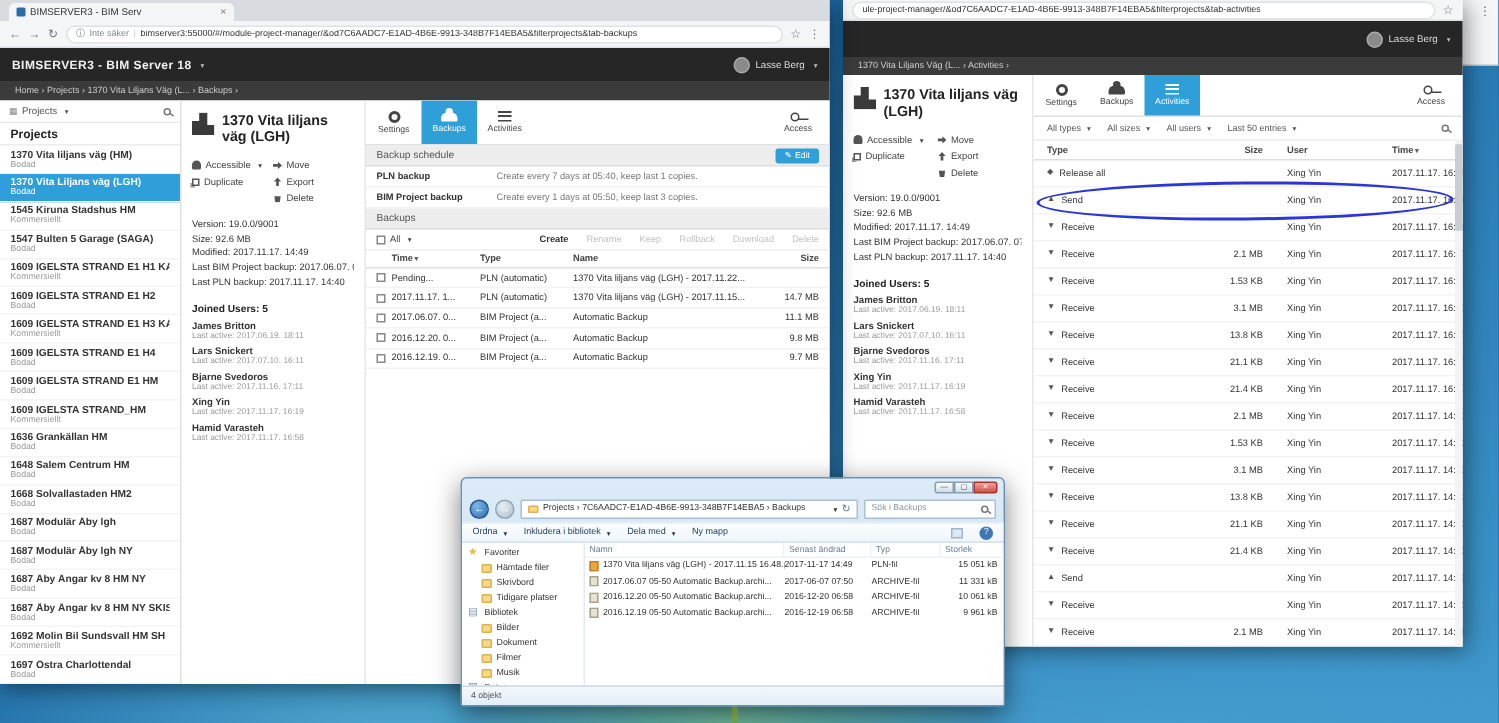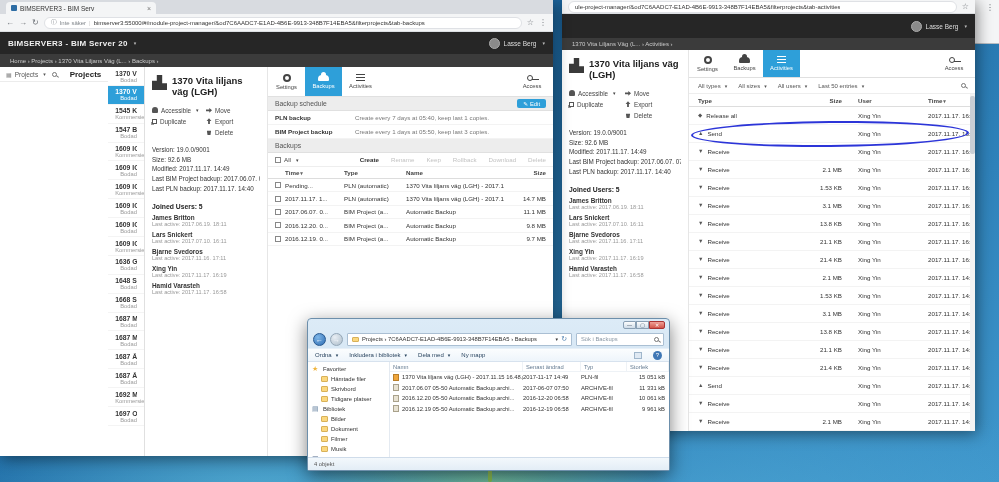--- a/index.html
+++ b/index.html
@@ -34,21 +34,21 @@
 .rwin .bimbar{height:24px;}
 .bim-logo{color:#f0f0f0;font-size:8px;font-weight:bold;letter-spacing:.3px;}
 .bimbar .caret{color:#bbb;}
 .avatar{width:11px;height:11px;border-radius:50%;background:#8a8a8a;border:1px solid #aaa;flex:0 0 auto;}
 .bim-user{color:#ddd;font-size:6.5px;}
 .crumbbar{height:13px;background:#3b3b3b;color:#ccc;font-size:6px;display:flex;align-items:center;padding:0 10px;gap:4px;white-space:nowrap;overflow:hidden;}
 .rwin .crumbbar{height:12px;}
 .bimbody{display:flex;height:389px;background:#fff;}
 .rwin .bimbody{height:381px;}
 
-.sidebar{width:145px;border-right:1px solid #e0e0e0;display:flex;overflow:hidden;text-align:right;}
+.sidebar{width:121px;border-right:1px solid #e0e0e0;display:flex;flex-direction:column;overflow:hidden;}
 .side-filter{height:15px;display:flex;align-items:center;gap:3px;padding:0 6px;font-size:6.5px;color:#555;border-bottom:1px solid #ececec;}
 .grid-ic{font-size:6px;color:#888;}
 .mag{width:5px;height:5px;border:1px solid #777;border-radius:50%;position:relative;flex:0 0 auto;}
 .mag::after{content:"";position:absolute;width:3px;height:1px;background:#777;right:-3px;bottom:-1px;transform:rotate(35deg);}
 .side-title{height:15px;display:flex;align-items:center;padding:0 7px;font-size:8px;font-weight:bold;color:#222;border-bottom:1px solid #ececec;}
 .plist{flex:1;overflow:hidden;}
 .pitem{height:18.9px;padding:2.5px 7px 0;border-bottom:1px solid #f4f4f4;}
 .pitem .pname{font-size:6.8px;font-weight:bold;color:#333;white-space:nowrap;overflow:hidden;}
 .pitem .ptype{font-size:5.8px;color:#999;}
 .pitem.sel{background:var(--accent);}
@@ -193,21 +193,21 @@
     <div class="urlfield">
       <span class="url-sec">ⓘ</span>
       <span class="url-sec">Inte säker</span>
       <span class="url-sep">|</span>
       <span class="url-text">bimserver3:55000/#/module-project-manager/&amp;od7C6AADC7-E1AD-4B6E-9913-348B7F14EBA5&amp;filterprojects&amp;tab-backups</span>
     </div>
     <span class="nav-ic">☆</span>
     <span class="nav-ic">⋮</span>
   </div>
   <div class="bimbar">
-    <span class="bim-logo">BIMSERVER3 - BIM Server 20</span>
+    <span class="bim-logo">BIMSERVER3 - BIM Server 18</span>
     <span class="caret">▾</span>
     <span class="spacer"></span>
     <span class="avatar"></span>
     <span class="bim-user">Lasse Berg</span>
     <span class="caret">▾</span>
   </div>
   <div class="crumbbar">
     <span>Home  ›  Projects  ›  1370 Vita Liljans Väg (L...  ›  Backups  ›</span>
   </div>
   <div class="bimbody">

